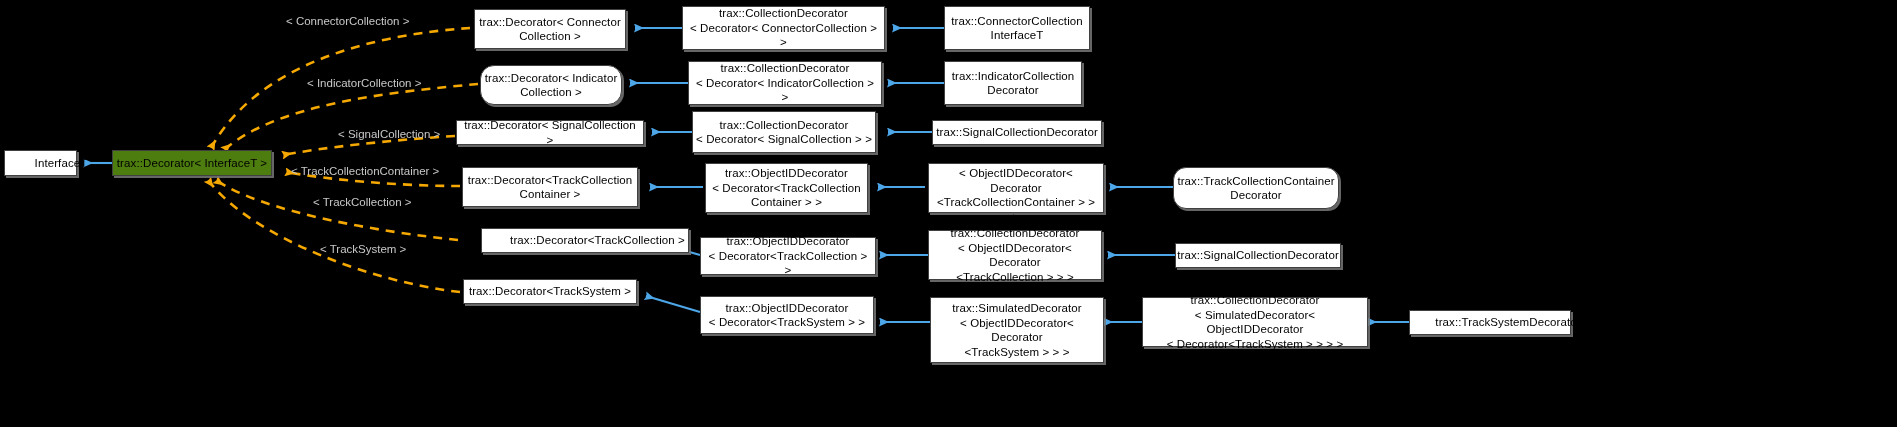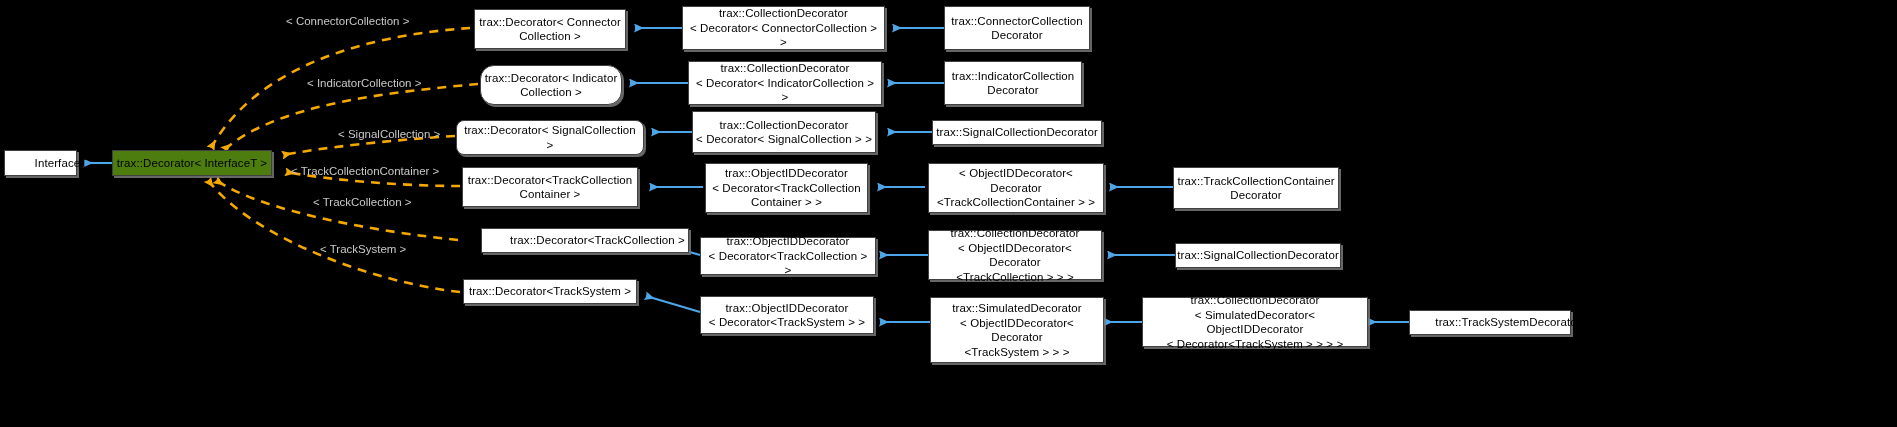--- a/index.html
+++ b/index.html
@@ -167,37 +167,37 @@
   <div class="node" style="left:474px; top:9px; width:152px; height:40px;">
     <span>trax::Decorator&lt; Connector
 Collection &gt;</span>
   </div>
   <div class="node" style="left:682px; top:6px; width:203px; height:44px;">
     <span>trax::CollectionDecorator
 &lt; Decorator&lt; ConnectorCollection &gt; &gt;</span>
   </div>
   <div class="node" style="left:944px; top:6px; width:146px; height:44px;">
     <span>trax::ConnectorCollection
-Decorator</span>
+InterfaceT</span>
   </div>
 
   <div class="node" style="left:480px; top:65px; width:142px; height:40px;border-radius:14px;">
     <span>trax::Decorator&lt; Indicator
 Collection &gt;</span>
   </div>
   <div class="node" style="left:688px; top:61px; width:194px; height:44px;">
     <span>trax::CollectionDecorator
 &lt; Decorator&lt; IndicatorCollection &gt; &gt;</span>
   </div>
   <div class="node" style="left:944px; top:61px; width:138px; height:44px;">
     <span>trax::IndicatorCollection
 Decorator</span>
   </div>
 
-  <div class="node" style="left:456px; top:120px; width:188px; height:35px;border-radius:8px;">
+  <div class="node" style="left:456px; top:120px; width:188px; height:25px;">
     <span>trax::Decorator&lt; SignalCollection &gt;</span>
   </div>
   <div class="node" style="left:692px; top:111px; width:184px; height:42px;">
     <span>trax::CollectionDecorator
 &lt; Decorator&lt; SignalCollection &gt; &gt;</span>
   </div>
   <div class="node" style="left:932px; top:120px; width:170px; height:25px;">
     <span>trax::SignalCollectionDecorator</span>
   </div>
 
@@ -208,21 +208,21 @@
   <div class="node" style="left:705px; top:163px; width:163px; height:50px;">
     <span>trax::ObjectIDDecorator
 &lt; Decorator&lt;TrackCollection
 Container &gt; &gt;</span>
   </div>
   <div class="node" style="left:928px; top:163px; width:176px; height:50px;">
     <span>trax::CollectionDecorator
 &lt; ObjectIDDecorator&lt; Decorator
 &lt;TrackCollectionContainer &gt; &gt; &gt;</span>
   </div>
-  <div class="node" style="left:1173px; top:167px; width:166px; height:42px;">
+  <div class="node" style="left:1173px; top:167px; width:166px; height:42px;border-radius:13px;">
     <span>trax::TrackCollectionContainer
 Decorator</span>
   </div>
 
   <div class="node" style="left:481px; top:228px; width:208px; height:25px;padding-left:28px;">
     <span>trax::Decorator&lt;TrackCollection &gt;</span>
   </div>
   <div class="node" style="left:700px; top:237px; width:176px; height:38px;">
     <span>trax::ObjectIDDecorator
 &lt; Decorator&lt;TrackCollection &gt; &gt;</span>

